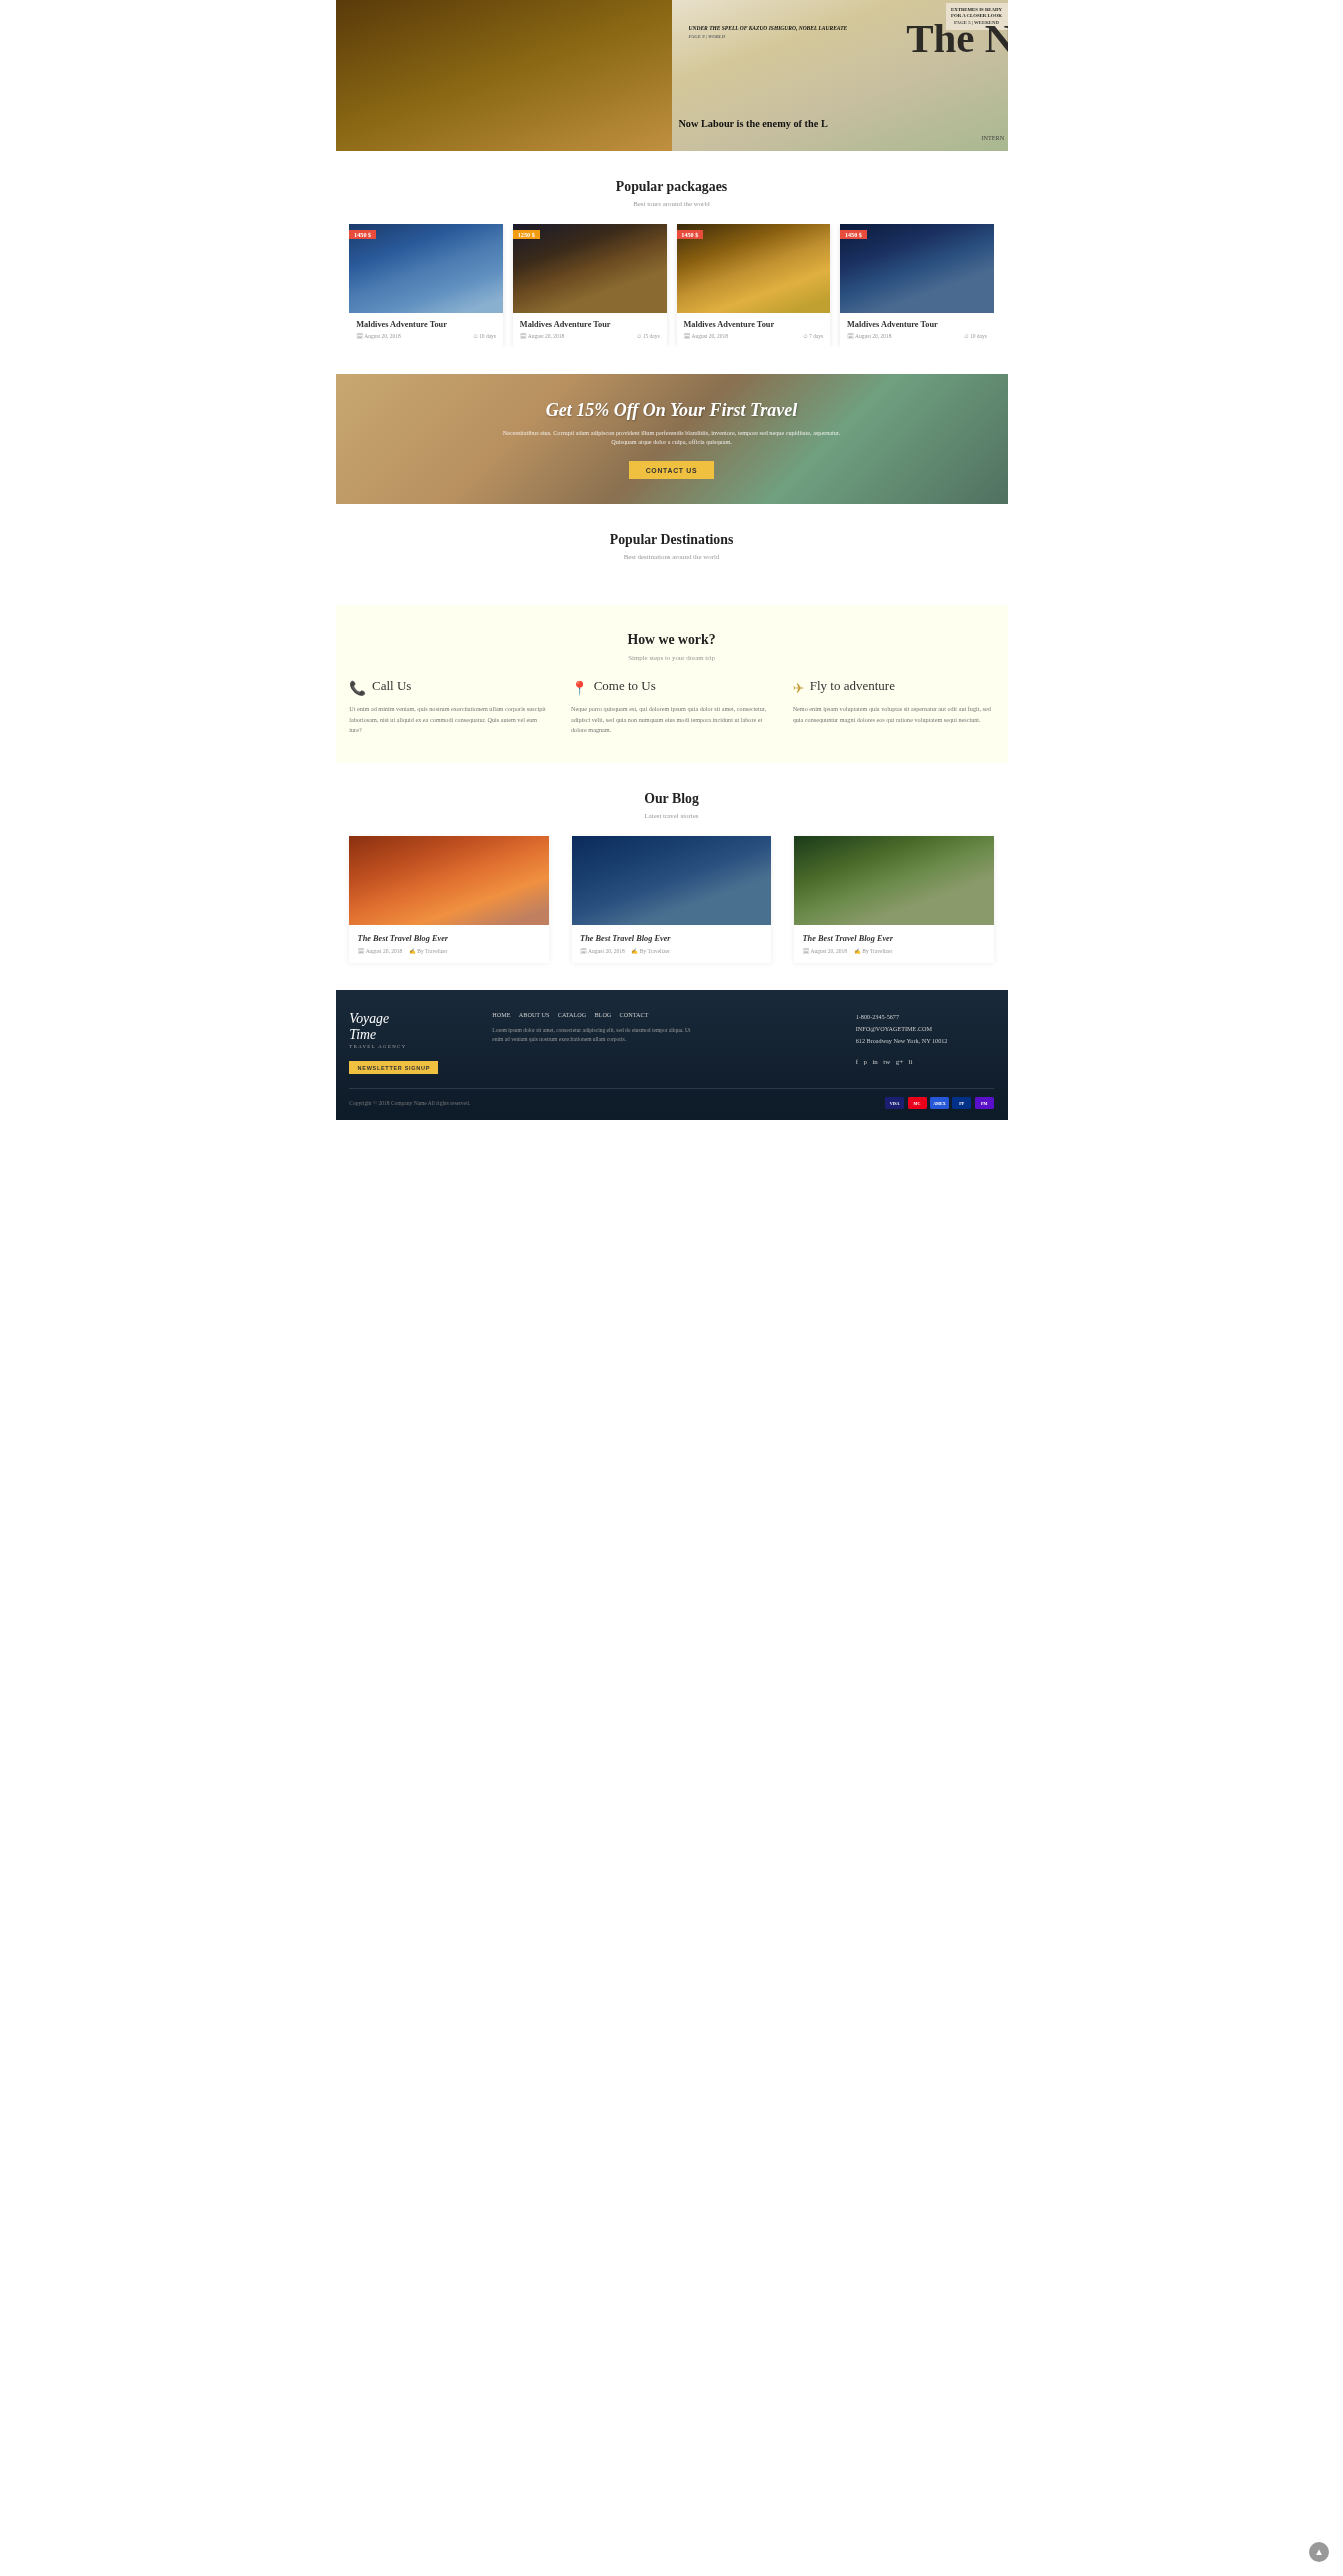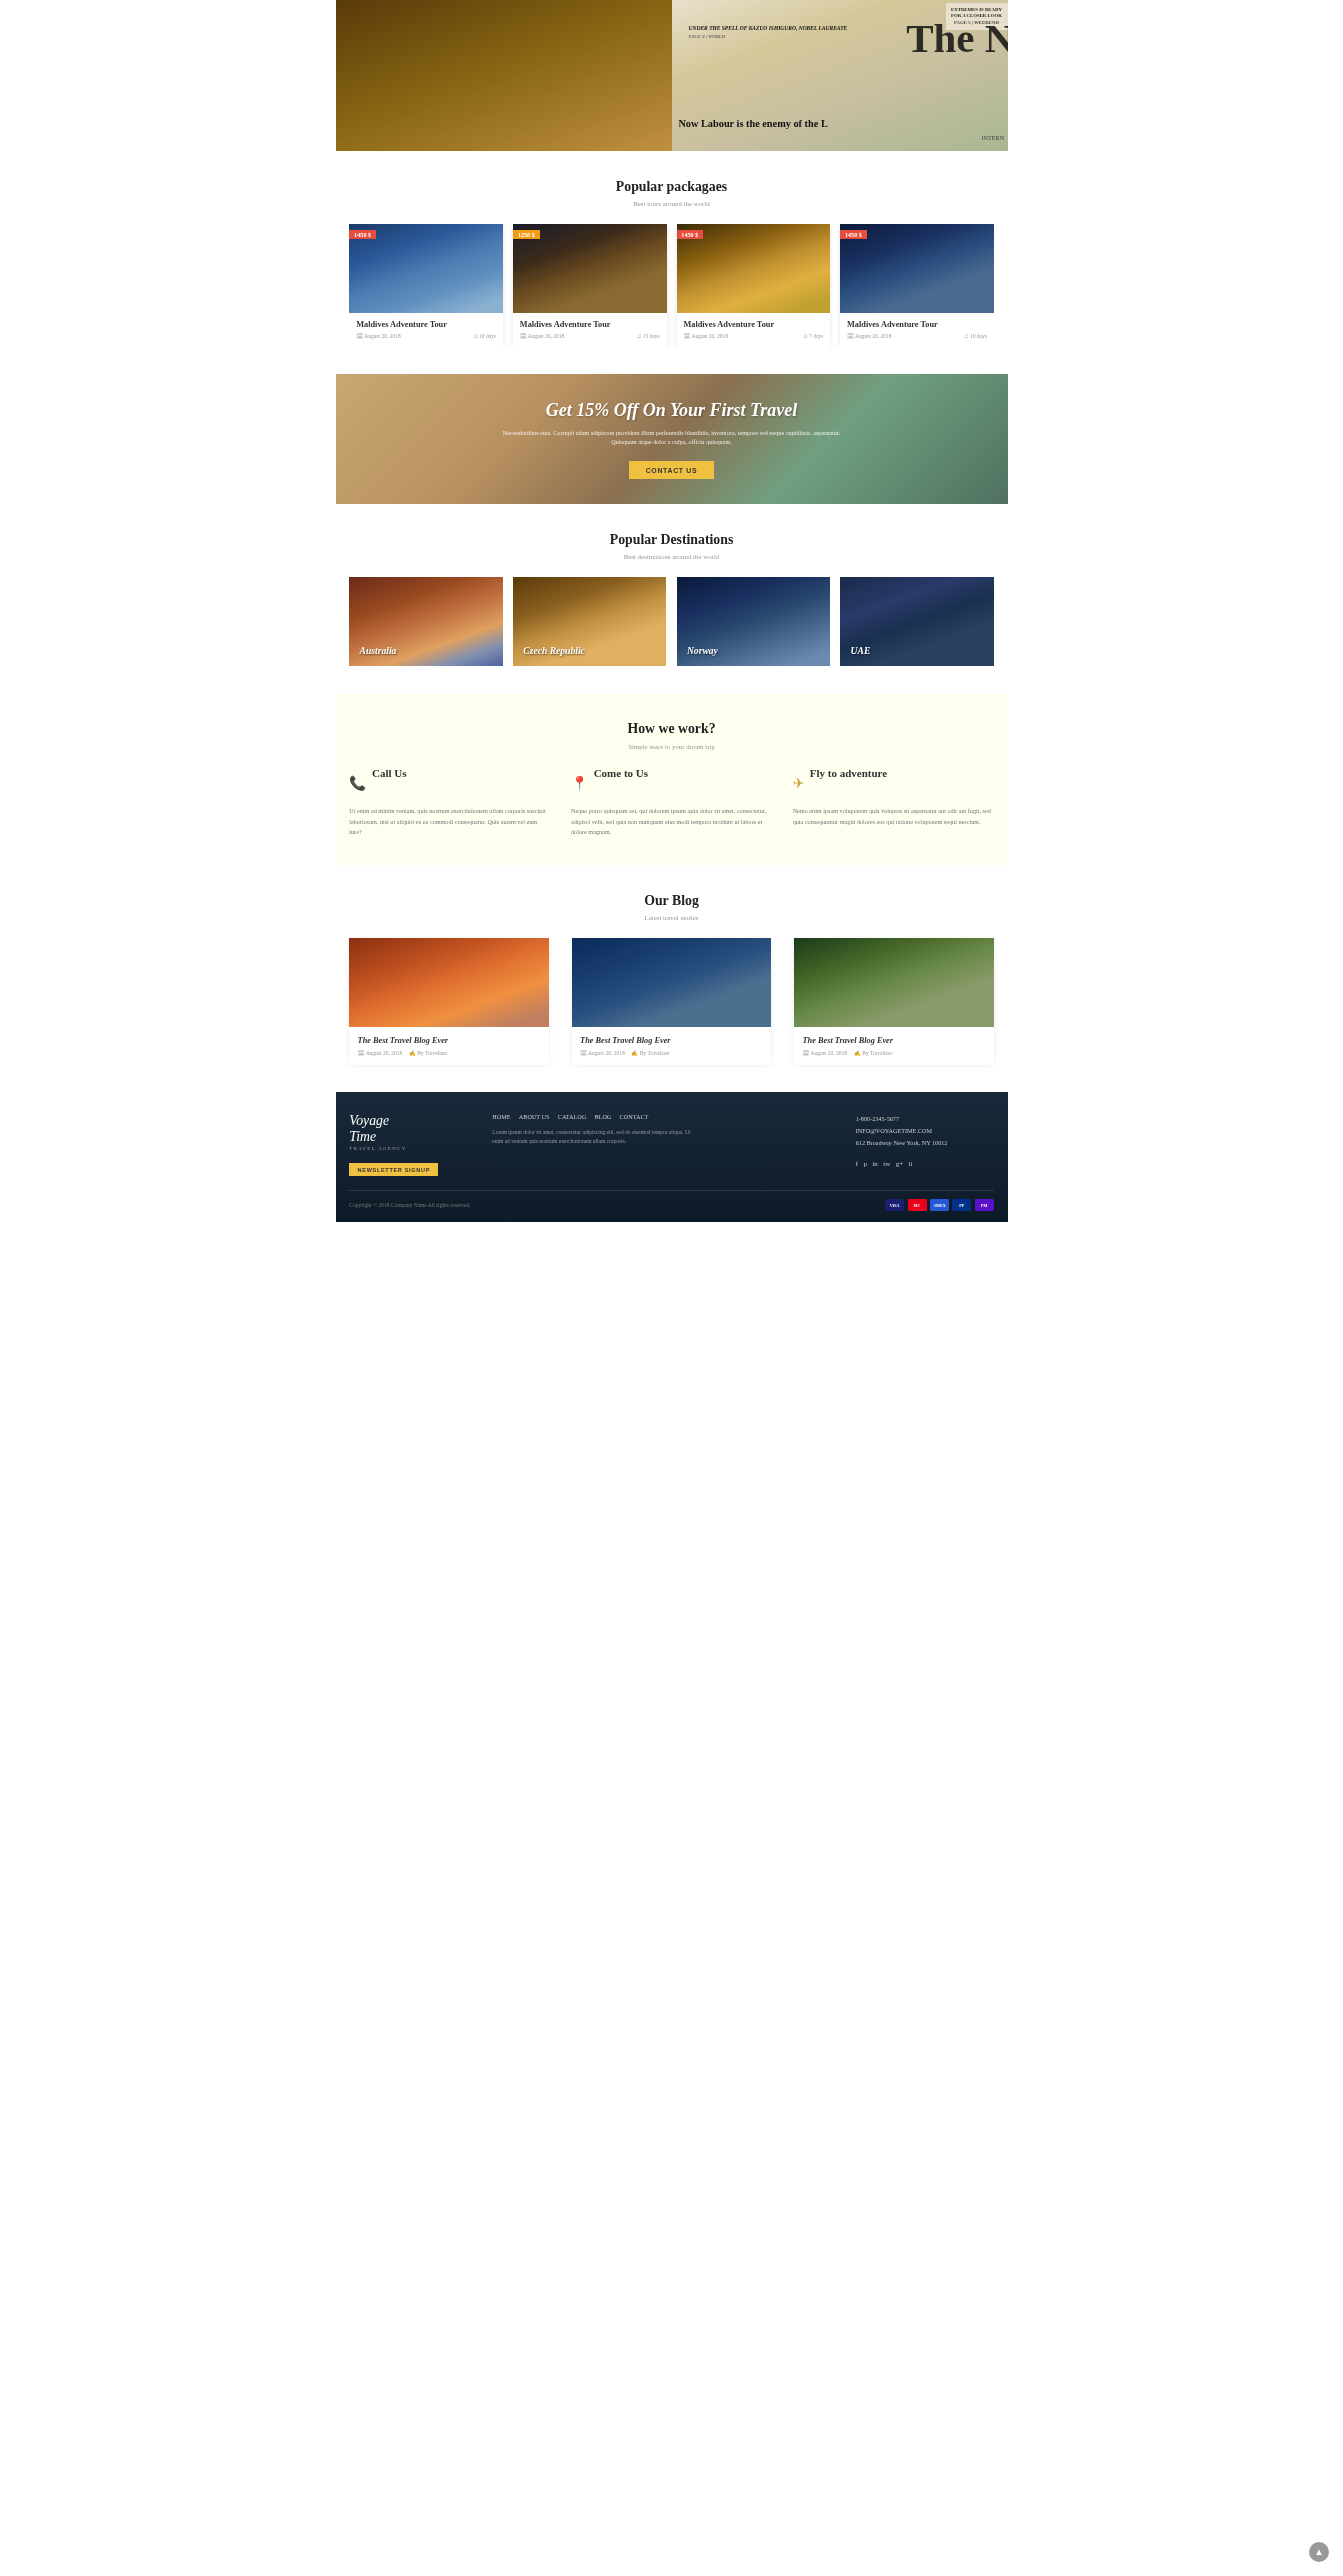--- a/index.html
+++ b/index.html
@@ -200,24 +200,24 @@
     }
     .how-icon {
       font-size: 13.8px;
       color: #c8a040;
       margin-bottom: 5.5px;
       display: flex;
       align-items: center;
       gap: 5.5px;
     }
     .how-title {
-      font-size: 11px;
-      font-weight: bold;
+      font-size: 13px;
+      font-weight: normal;
       color: #333;
-      margin-bottom: 22px;
+      margin-bottom: 5px;
     }
     .how-desc {
       font-size: 6.2px;
       color: #777;
       line-height: 1.7;
     }
 
     
     .blog-row {
       display: flex;
@@ -501,34 +501,20 @@
 
 <div class="promo-banner">
   <h2 class="promo-title">Get 15% Off On Your First Travel</h2>
   <p class="promo-desc">Necessitatibus eius. Corrupti adam adipiscon provident illum perferendis blanditiis, inventore, tempore sed neque cupiditate, aspernatur. Quisquam atque dolor a culpa, officia quisquam.</p>
   <button class="contact-btn">CONTACT US</button>
 </div>
 
 <div class="section">
   <h2 class="section-title">Popular Destinations</h2>
   <p class="section-subtitle">Best destinations around the world</p>
-  <div class="dest-row" id="dest-row">
-      <div class="dest-card img-aus">
-        <div class="dest-label">Australia</div>
-      </div>
-      <div class="dest-card img-czech">
-        <div class="dest-label">Czech Republic</div>
-      </div>
-      <div class="dest-card img-norway-dest">
-        <div class="dest-label">Norway</div>
-      </div>
-      <div class="dest-card img-uae">
-        <div class="dest-label">UAE</div>
-      </div>
-    </div>
 </div>
 
 <div class="how-section">
   <h2 class="section-title">How we work?</h2>
   <p class="section-subtitle">Simple steps to your dream trip</p>
   <div class="how-grid" id="how-grid">
       <div class="how-item">
     <div class="how-icon">📞 <span class="how-title">Call Us</span></div>
     <p class="how-desc">Ut enim ad minim veniam, quis nostrum exercitationem ullam corporis suscipit laboriosam, nisi ut aliquid ex ea commodi consequatur. Quis autem vel eum iure?</p>
   </div>

